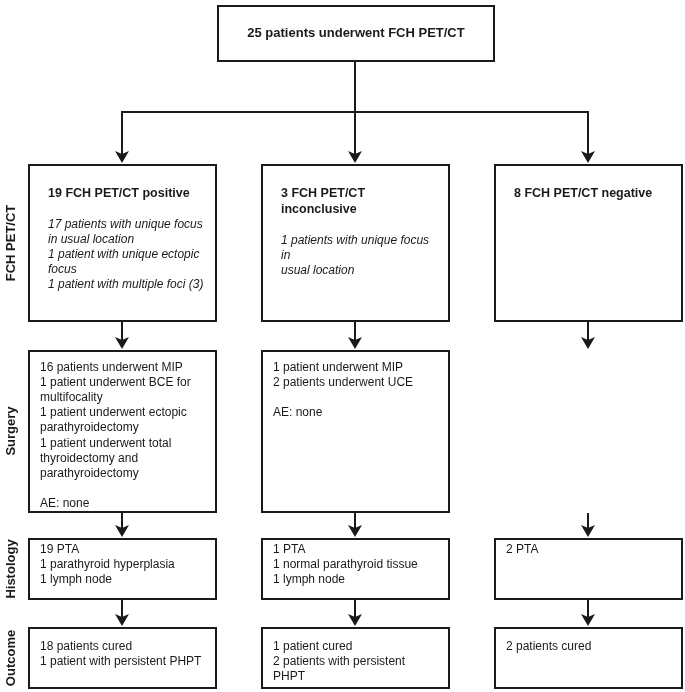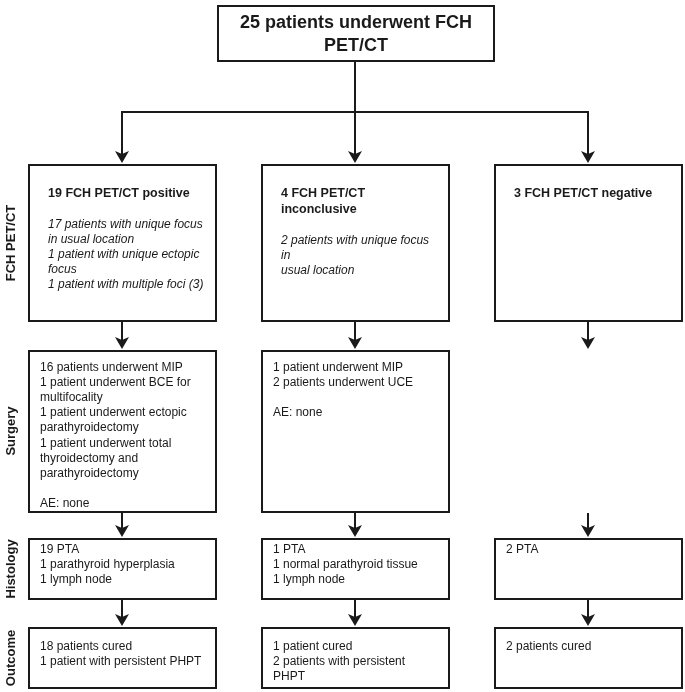--- a/index.html
+++ b/index.html
@@ -18,21 +18,21 @@
     border: 2px solid #1a1a1a;
     background: #ffffff;
     box-sizing: border-box;
     width: 189px;
     font-size: 12px;
     line-height: 1.26;
   }
   .top-box {
     left: 217px; top: 5px; width: 278px; height: 57px;
     display: flex; align-items: center; justify-content: center;
-    font-weight: bold; font-size: 18px; text-align: center;
+    font-weight: bold; font-size: 13px; text-align: center;
   }
   .colA { left: 28px; }
   .colB { left: 261px; }
   .colC { left: 494px; }
   .row-petct     { top: 164px; height: 158px; padding: 20px 10px 0 18px; }
   .row-surgery   { top: 350px; height: 163px; padding: 8px 10px 0 10px; }
   .row-histology { top: 538px; height: 62px;  padding: 2px 10px 0 10px; }
   .row-outcome   { top: 627px; height: 62px;  padding: 10px 10px 0 10px; }
   .box-title { font-weight: bold; font-size: 12.5px; }
   .box-details { font-style: italic; margin-top: 15px; white-space: pre-line; }
@@ -94,26 +94,26 @@
 
   <div class="box row-petct colA">
     <div class="box-title">19 FCH PET/CT positive</div>
     <div class="box-details">17 patients with unique focus
 in usual location
 1 patient with unique ectopic
 focus
 1 patient with multiple foci (3)</div>
   </div>
   <div class="box row-petct colB">
-    <div class="box-title">4 FCH PET/CT inconclusive</div>
-    <div class="box-details">2 patients with unique focus in
+    <div class="box-title">3 FCH PET/CT inconclusive</div>
+    <div class="box-details">1 patients with unique focus in
 usual location</div>
   </div>
   <div class="box row-petct colC">
-    <div class="box-title">3 FCH PET/CT negative</div>
+    <div class="box-title">8 FCH PET/CT negative</div>
     <div class="box-details"></div>
   </div>
 
   <div class="box row-surgery colA">
     <div class="box-text">16 patients underwent MIP
 1 patient underwent BCE for
 multifocality
 1 patient underwent ectopic
 parathyroidectomy
 1 patient underwent total

